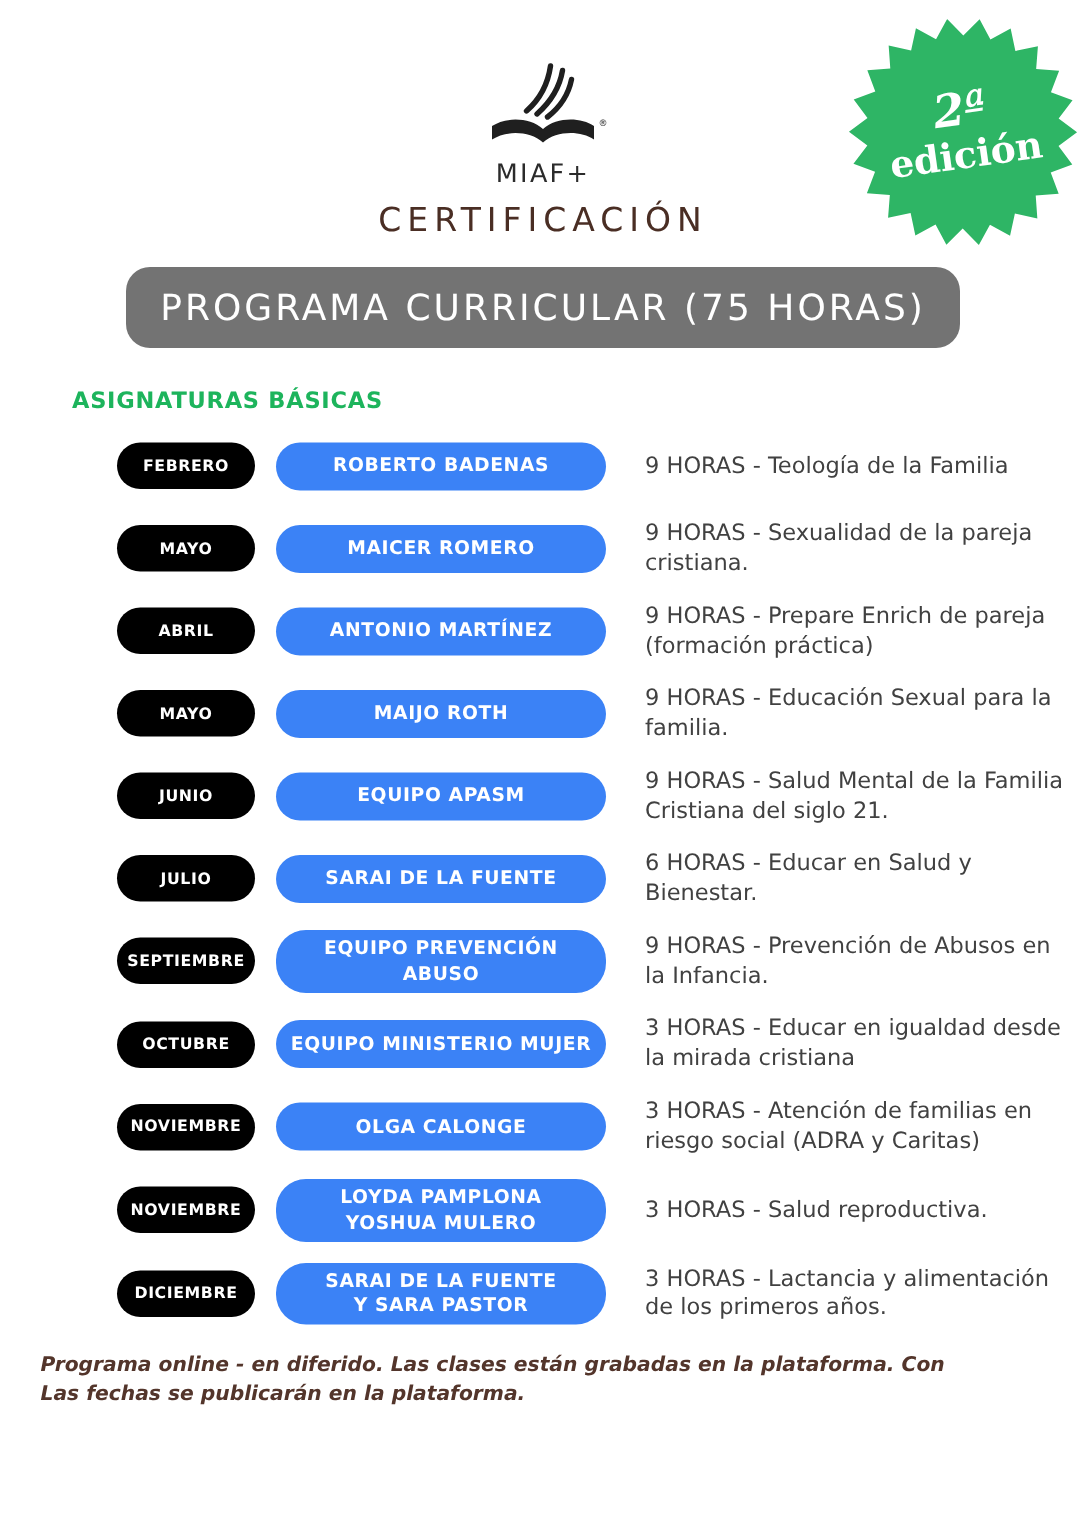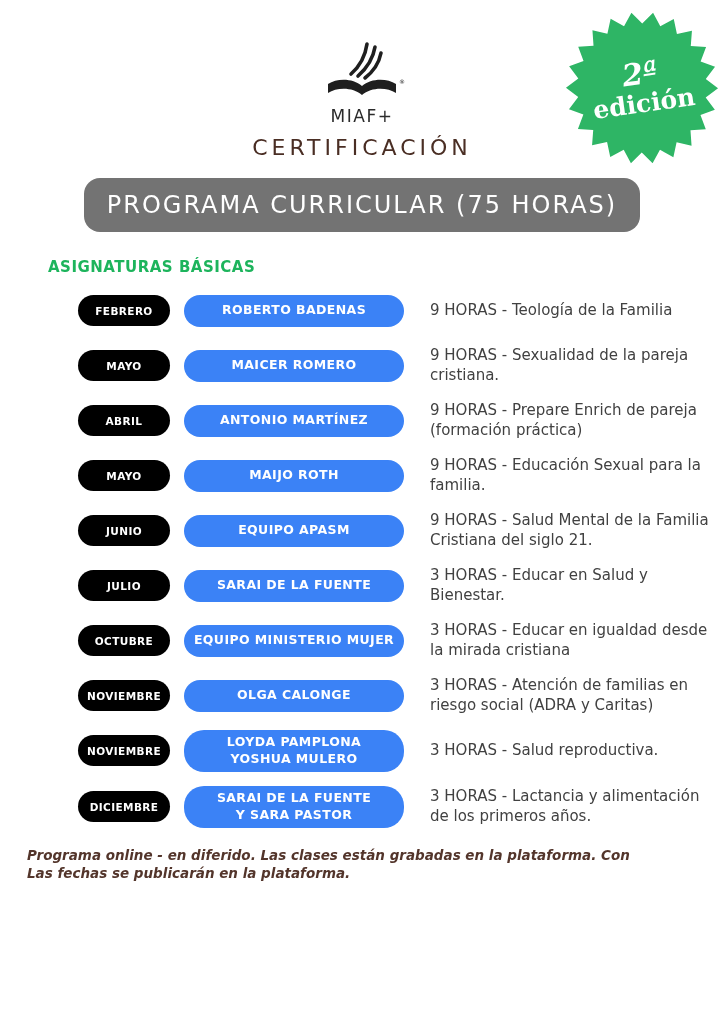--- a/index.html
+++ b/index.html
@@ -165,23 +165,30 @@
           <span>EQUIPO APASM</span>
         </span>
       <span class="desc">9 HORAS - Salud Mental de la Familia Cristiana del siglo 21.</span>
     </div>
 
     <div class="row">
       <span class="pill-month">JULIO</span>
       <span class="pill-name">
           <span>SARAI DE LA FUENTE</span>
         </span>
-      <span class="desc">3 HORAS - Educar en Salud y Bienestar.</span>
-    </div>
-
+      <span class="desc">6 HORAS - Educar en Salud y Bienestar.</span>
+    </div>
+
+    <div class="row">
+      <span class="pill-month">SEPTIEMBRE</span>
+      <span class="pill-name">
+          <span>EQUIPO PREVENCIÓN ABUSO</span>
+        </span>
+      <span class="desc">9 HORAS - Prevención de Abusos en la Infancia.</span>
+    </div>
 
     <div class="row">
       <span class="pill-month">OCTUBRE</span>
       <span class="pill-name">
           <span>EQUIPO MINISTERIO  MUJER</span>
         </span>
       <span class="desc">3 HORAS - Educar en igualdad desde la mirada cristiana</span>
     </div>
 
     <div class="row">

